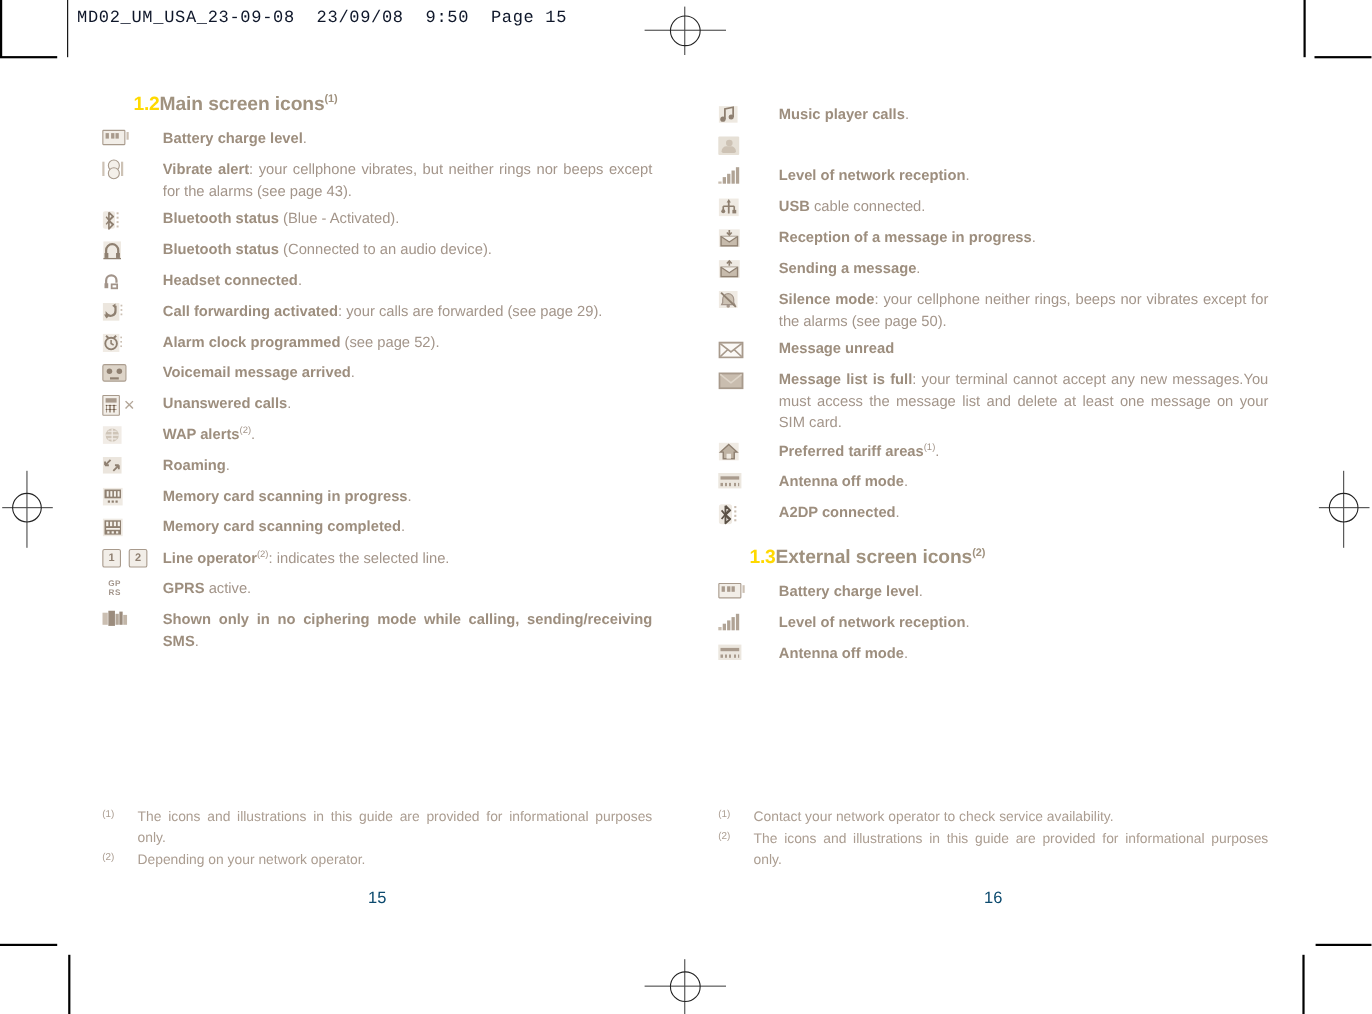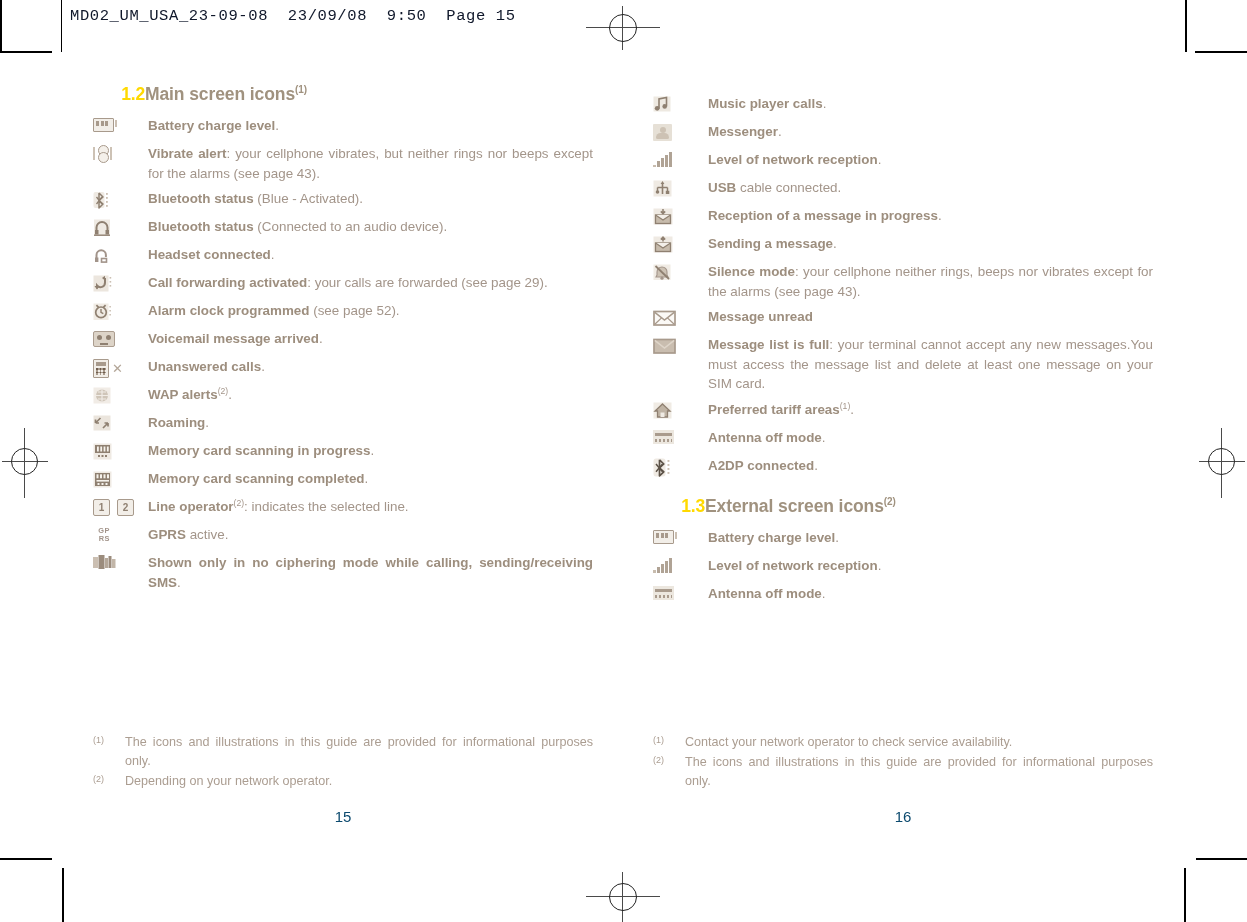--- a/index.html
+++ b/index.html
@@ -400,21 +400,20 @@
     <span class="tx"><b>Music player calls</b><span>.</span></span>
   </div>
 
   <div class="row">
     <span class="ic">
       <span class="ico-person">
           <span class="head"></span>
           <span class="body"></span>
         </span>
     </span>
-    <span class="tx"><b>Messenger</b><span>.</span></span>
   </div>
 
   <div class="row">
     <span class="ic">
       <span class="ico-sig">
         <b style="left:0px;height:2.5px;background:#c8bcae;"></b>
         <b style="left:4px;height:6px;"></b>
         <b style="left:8px;height:9px;"></b>
         <b style="left:12px;height:12px;"></b>
         <b style="left:16px;height:15px;"></b>
@@ -465,21 +464,21 @@
 
   <div class="row">
     <span class="ic">
       <svg width="19" height="17" viewBox="0 0 19 17" aria-hidden="true">
         <rect x="0.5" y="0.5" width="17" height="15.5" fill="#f0ebe4"></rect>
         <path d="M4 11 L4 8 A5 5 0 0 1 14 8 L14 11 L15 13 L3 13 Z" fill="#cdc2b4" stroke="#a3958a" stroke-width="1.1"></path>
         <circle cx="9" cy="14.2" r="1.6" fill="#a3958a"></circle>
         <path d="M2.5 2 L16 15" stroke="#8f8071" stroke-width="1.8"></path>
       </svg>
     </span>
-    <span class="tx"><b>Silence mode</b><span>: your cellphone neither rings, beeps nor vibrates except for the alarms (see page 43).</span></span>
+    <span class="tx"><b>Silence mode</b><span>: your cellphone neither rings, beeps nor vibrates except for the alarms (see page 50).</span></span>
   </div>
 
   <div class="row">
     <span class="ic">
       <svg width="24" height="17" viewBox="0 0 24 17" aria-hidden="true">
         <rect x="1" y="2.5" width="21" height="13.5" fill="#fbf9f6" stroke="#a89a8c" stroke-width="1.7"></rect>
         <path d="M1.8 3.3 L11.5 11 L21.2 3.3" fill="none" stroke="#a89a8c" stroke-width="1.5"></path>
         <path d="M1.8 15.2 L8.8 8.6 M21.2 15.2 L14.2 8.6" fill="none" stroke="#a89a8c" stroke-width="1.3"></path>
       </svg>
     </span>

